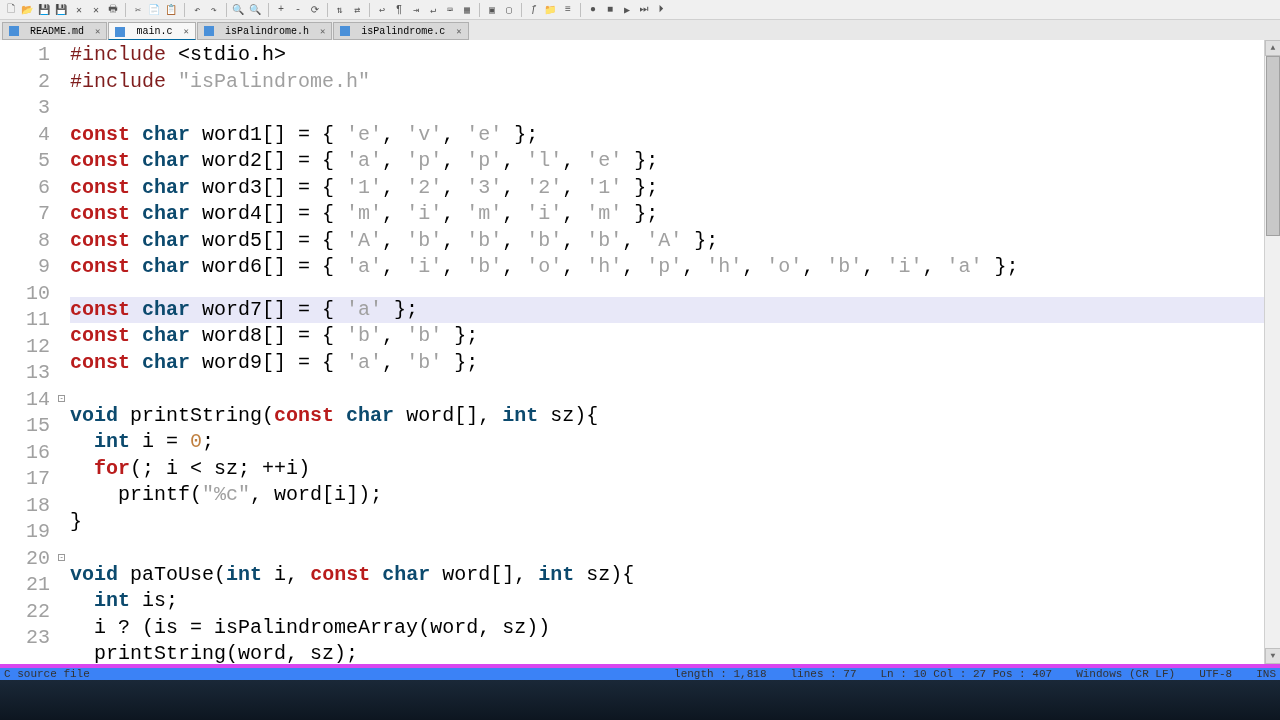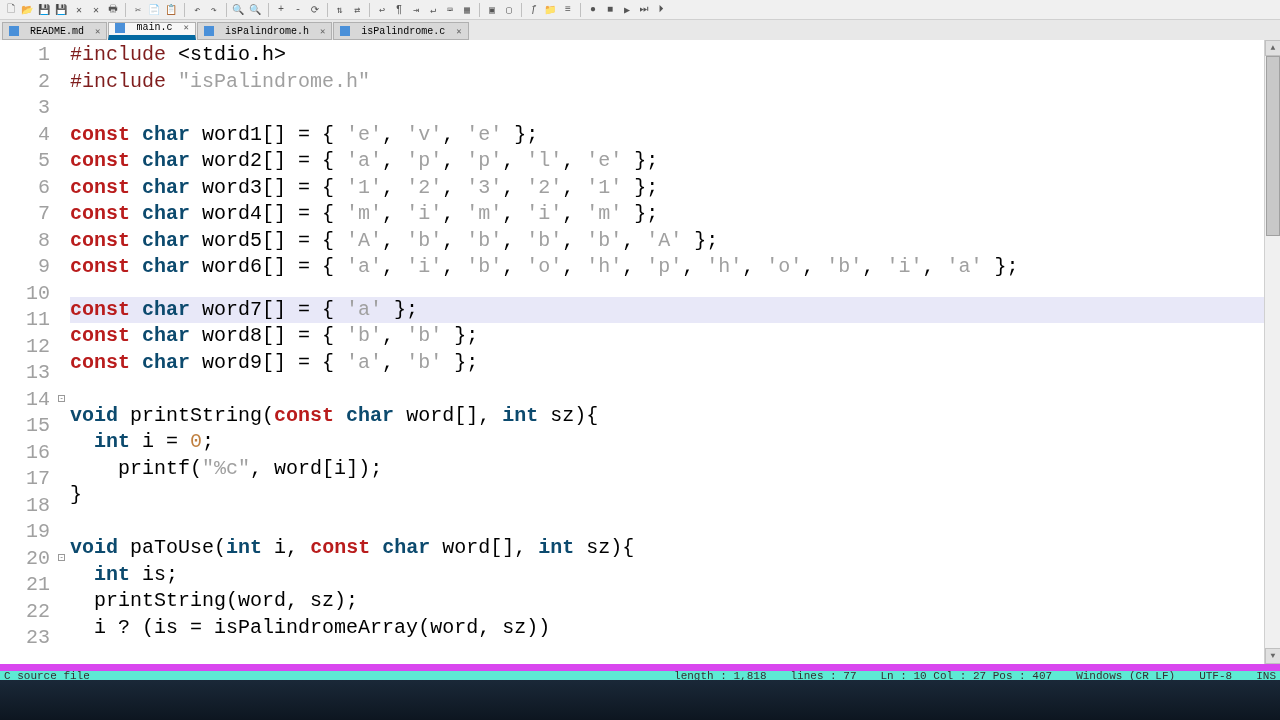--- a/index.html
+++ b/index.html
@@ -2,21 +2,21 @@
 <html><head>
 <meta charset="utf-8">
 <style>
 * { margin: 0; padding: 0; box-sizing: border-box; }
 body { font-family: "Consolas", "Courier New", monospace; background: #fff; width: 1280px; height: 720px; overflow: hidden; position: relative; }
 .toolbar { height: 20px; background: #f0f0f0; border-bottom: 1px solid #d0d0d0; display: flex; align-items: center; padding: 2px 4px; gap: 3px; }
 .toolbar-icon { width: 14px; height: 14px; display: inline-flex; align-items: center; justify-content: center; font-size: 10px; color: #555; border: 1px solid transparent; }
 .toolbar-sep { width: 1px; height: 14px; background: #c0c0c0; margin: 0 2px; }
 .tabs { height: 20px; background: #e8e8e8; display: flex; align-items: flex-end; padding-left: 2px; }
 .tab { display: flex; align-items: center; font-size: 10px; padding: 2px 6px; border: 1px solid #b0b0b0; background: #d8d8d8; margin-right: 1px; height: 18px; gap: 11px; }
-.tab.active { background: #f7f7f7; border-bottom: 5px solid #0369a1; align-items: flex-end; }
+.tab.active { background: #f7f7f7; border-bottom: 1px solid #0369a1; align-items: flex-end; }
 .tab-icon { width: 10px; height: 10px; background: #4a90d9; display: inline-block; }
 .tab-close { font-size: 9px; color: #666; }
 .editor-area { position: absolute; top: 40px; left: 0; right: 16px; bottom: 56px; background: #fff; overflow: hidden; }
 .gutter { position: absolute; left: 0; top: 0; width: 58px; text-align: right; padding-right: 8px; color: #a0a0a0; font-size: 20px; line-height: 26.5px; padding-top: 2px; }
 .gutter div { height: 26.5px; }
 .fold-col { position: absolute; left: 58px; top: 0; width: 8px; }
 .fold-mark { position: absolute; width: 7px; height: 7px; border: 1px solid #999; background: #fff; font-size: 7px; line-height: 5px; text-align: center; color: #666; }
 .code { position: absolute; left: 70px; top: 0; right: 0; font-size: 20px; line-height: 26.5px; padding-top: 2px; }
 .code-line { height: 26.5px; white-space: pre; }
 .code-line.hl { background: #e8e8f8; margin-top: 16px; }
@@ -26,21 +26,21 @@
 .ch { color: #a0a0a0; }
 .num { color: #c08040; }
 .op { color: #000; }
 .id { color: #000; }
 .pp { color: #7f1d1d; }
 .scrollbar { position: absolute; right: 0; top: 40px; bottom: 56px; width: 16px; background: #f0f0f0; border-left: 1px solid #d0d0d0; }
 .scroll-btn { width: 16px; height: 16px; background: #e0e0e0; border: 1px solid #c0c0c0; font-size: 8px; text-align: center; line-height: 14px; color: #666; }
 .scroll-btn.up { position: absolute; top: 0; }
 .scroll-btn.down { position: absolute; bottom: 0; }
 .scroll-thumb { position: absolute; top: 16px; width: 14px; left: 1px; height: 180px; background: #c8c8c8; border: 1px solid #a0a0a0; }
-.statusbar { position: absolute; bottom: 40px; left: 0; right: 0; height: 16px; background: #5eead4; border-top: 7px solid #d946ef; display: flex; align-items: center; font-size: 11px; color: #333; padding: 0 4px; }
+.statusbar { position: absolute; bottom: 40px; left: 0; right: 0; height: 16px; background: #3b82f6; border-top: 4px solid #d946ef; display: flex; align-items: center; font-size: 11px; color: #333; padding: 0 4px; }
 .status-left { flex: 0 0 auto; }
 .status-right { margin-left: auto; display: flex; gap: 24px; }
 .taskbar { position: absolute; bottom: 0; left: 0; right: 0; height: 40px; background: linear-gradient(to bottom, #1a2838, #0d1620); }
 </style>
 </head>
 <body>
 
 <div class="toolbar" id="toolbar">
     <span class="toolbar-icon">🗋</span>
     <span class="toolbar-icon">📂</span>
@@ -150,27 +150,28 @@
       <div class="code-line"><span class="kw">const</span><span class="op"> </span><span class="ty">char</span><span class="op"> </span><span class="id">word3</span><span class="op">[] = { </span><span class="ch">'1'</span><span class="op">, </span><span class="ch">'2'</span><span class="op">, </span><span class="ch">'3'</span><span class="op">, </span><span class="ch">'2'</span><span class="op">, </span><span class="ch">'1'</span><span class="op"> };</span></div>
       <div class="code-line"><span class="kw">const</span><span class="op"> </span><span class="ty">char</span><span class="op"> </span><span class="id">word4</span><span class="op">[] = { </span><span class="ch">'m'</span><span class="op">, </span><span class="ch">'i'</span><span class="op">, </span><span class="ch">'m'</span><span class="op">, </span><span class="ch">'i'</span><span class="op">, </span><span class="ch">'m'</span><span class="op"> };</span></div>
       <div class="code-line"><span class="kw">const</span><span class="op"> </span><span class="ty">char</span><span class="op"> </span><span class="id">word5</span><span class="op">[] = { </span><span class="ch">'A'</span><span class="op">, </span><span class="ch">'b'</span><span class="op">, </span><span class="ch">'b'</span><span class="op">, </span><span class="ch">'b'</span><span class="op">, </span><span class="ch">'b'</span><span class="op">, </span><span class="ch">'A'</span><span class="op"> };</span></div>
       <div class="code-line"><span class="kw">const</span><span class="op"> </span><span class="ty">char</span><span class="op"> </span><span class="id">word6</span><span class="op">[] = { </span><span class="ch">'a'</span><span class="op">, </span><span class="ch">'i'</span><span class="op">, </span><span class="ch">'b'</span><span class="op">, </span><span class="ch">'o'</span><span class="op">, </span><span class="ch">'h'</span><span class="op">, </span><span class="ch">'p'</span><span class="op">, </span><span class="ch">'h'</span><span class="op">, </span><span class="ch">'o'</span><span class="op">, </span><span class="ch">'b'</span><span class="op">, </span><span class="ch">'i'</span><span class="op">, </span><span class="ch">'a'</span><span class="op"> };</span></div>
       <div class="code-line hl"><span class="kw">const</span><span class="op"> </span><span class="ty">char</span><span class="op"> </span><span class="id">word7</span><span class="op">[] = { </span><span class="ch">'a'</span><span class="op"> };</span></div>
       <div class="code-line"><span class="kw">const</span><span class="op"> </span><span class="ty">char</span><span class="op"> </span><span class="id">word8</span><span class="op">[] = { </span><span class="ch">'b'</span><span class="op">, </span><span class="ch">'b'</span><span class="op"> };</span></div>
       <div class="code-line"><span class="kw">const</span><span class="op"> </span><span class="ty">char</span><span class="op"> </span><span class="id">word9</span><span class="op">[] = { </span><span class="ch">'a'</span><span class="op">, </span><span class="ch">'b'</span><span class="op"> };</span></div>
       <div class="code-line"></div>
       <div class="code-line"><span class="ty">void</span><span class="op"> </span><span class="id">printString</span><span class="op">(</span><span class="kw">const</span><span class="op"> </span><span class="ty">char</span><span class="op"> </span><span class="id">word</span><span class="op">[], </span><span class="ty">int</span><span class="op"> </span><span class="id">sz</span><span class="op">){</span></div>
       <div class="code-line"><span class="op">  </span><span class="ty">int</span><span class="op"> </span><span class="id">i</span><span class="op"> = </span><span class="num">0</span><span class="op">;</span></div>
+      <div class="code-line"><span class="op">  </span><span class="kw">for</span><span class="op">(; </span><span class="id">i</span><span class="op"> &lt; </span><span class="id">sz</span><span class="op">; ++</span><span class="id">i</span><span class="op">)</span></div>
       <div class="code-line"><span class="op">    </span><span class="id">printf</span><span class="op">(</span><span class="str">"%c"</span><span class="op">, </span><span class="id">word</span><span class="op">[</span><span class="id">i</span><span class="op">]);</span></div>
       <div class="code-line"><span class="op">}</span></div>
       <div class="code-line"></div>
       <div class="code-line"><span class="ty">void</span><span class="op"> </span><span class="id">paToUse</span><span class="op">(</span><span class="ty">int</span><span class="op"> </span><span class="id">i</span><span class="op">, </span><span class="kw">const</span><span class="op"> </span><span class="ty">char</span><span class="op"> </span><span class="id">word</span><span class="op">[], </span><span class="ty">int</span><span class="op"> </span><span class="id">sz</span><span class="op">){</span></div>
       <div class="code-line"><span class="op">  </span><span class="ty">int</span><span class="op"> </span><span class="id">is</span><span class="op">;</span></div>
+      <div class="code-line"><span class="op">  </span><span class="id">i</span><span class="op"> ? (</span><span class="id">is</span><span class="op"> = </span><span class="id">isPalindromeArray</span><span class="op">(</span><span class="id">word</span><span class="op">, </span><span class="id">sz</span><span class="op">))</span></div>
       <div class="code-line"><span class="op">  </span><span class="id">printString</span><span class="op">(</span><span class="id">word</span><span class="op">, </span><span class="id">sz</span><span class="op">);</span></div>
-      <div class="code-line"><span class="op">  </span><span class="id">i</span><span class="op"> ? (</span><span class="id">is</span><span class="op"> = </span><span class="id">isPalindromeArray</span><span class="op">(</span><span class="id">word</span><span class="op">, </span><span class="id">sz</span><span class="op">))</span></div>
     </div>
 </div>
 
 <div class="scrollbar">
   <div class="scroll-btn up">▲</div>
   <div class="scroll-thumb"></div>
   <div class="scroll-btn down">▼</div>
 </div>
 
 <div class="statusbar">

